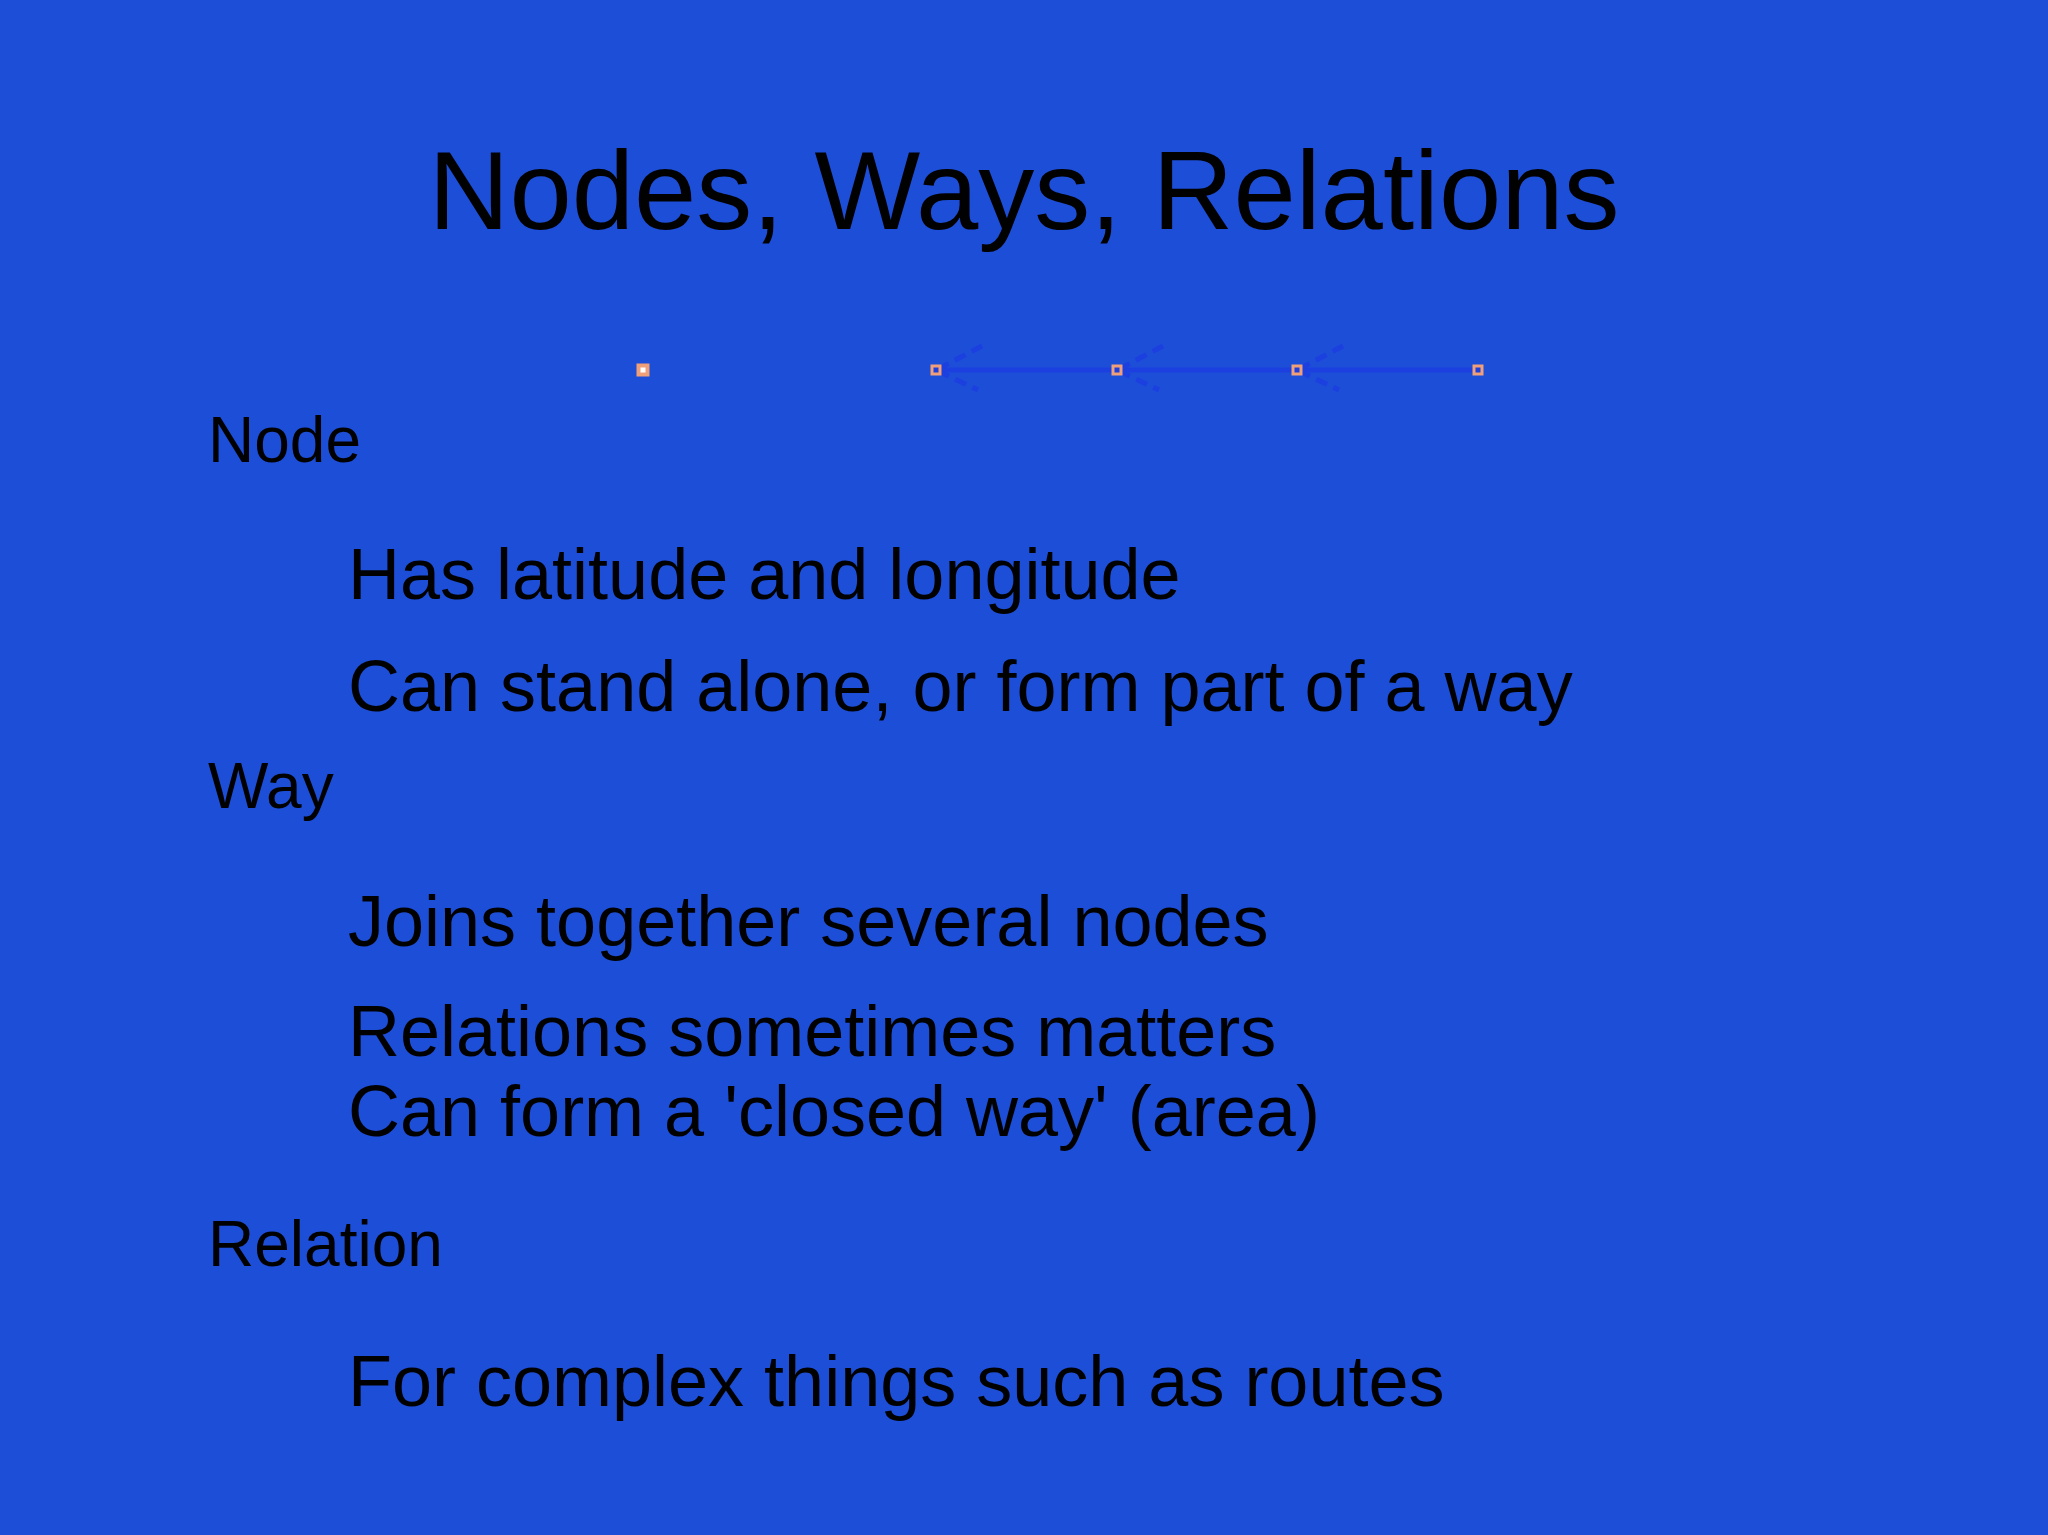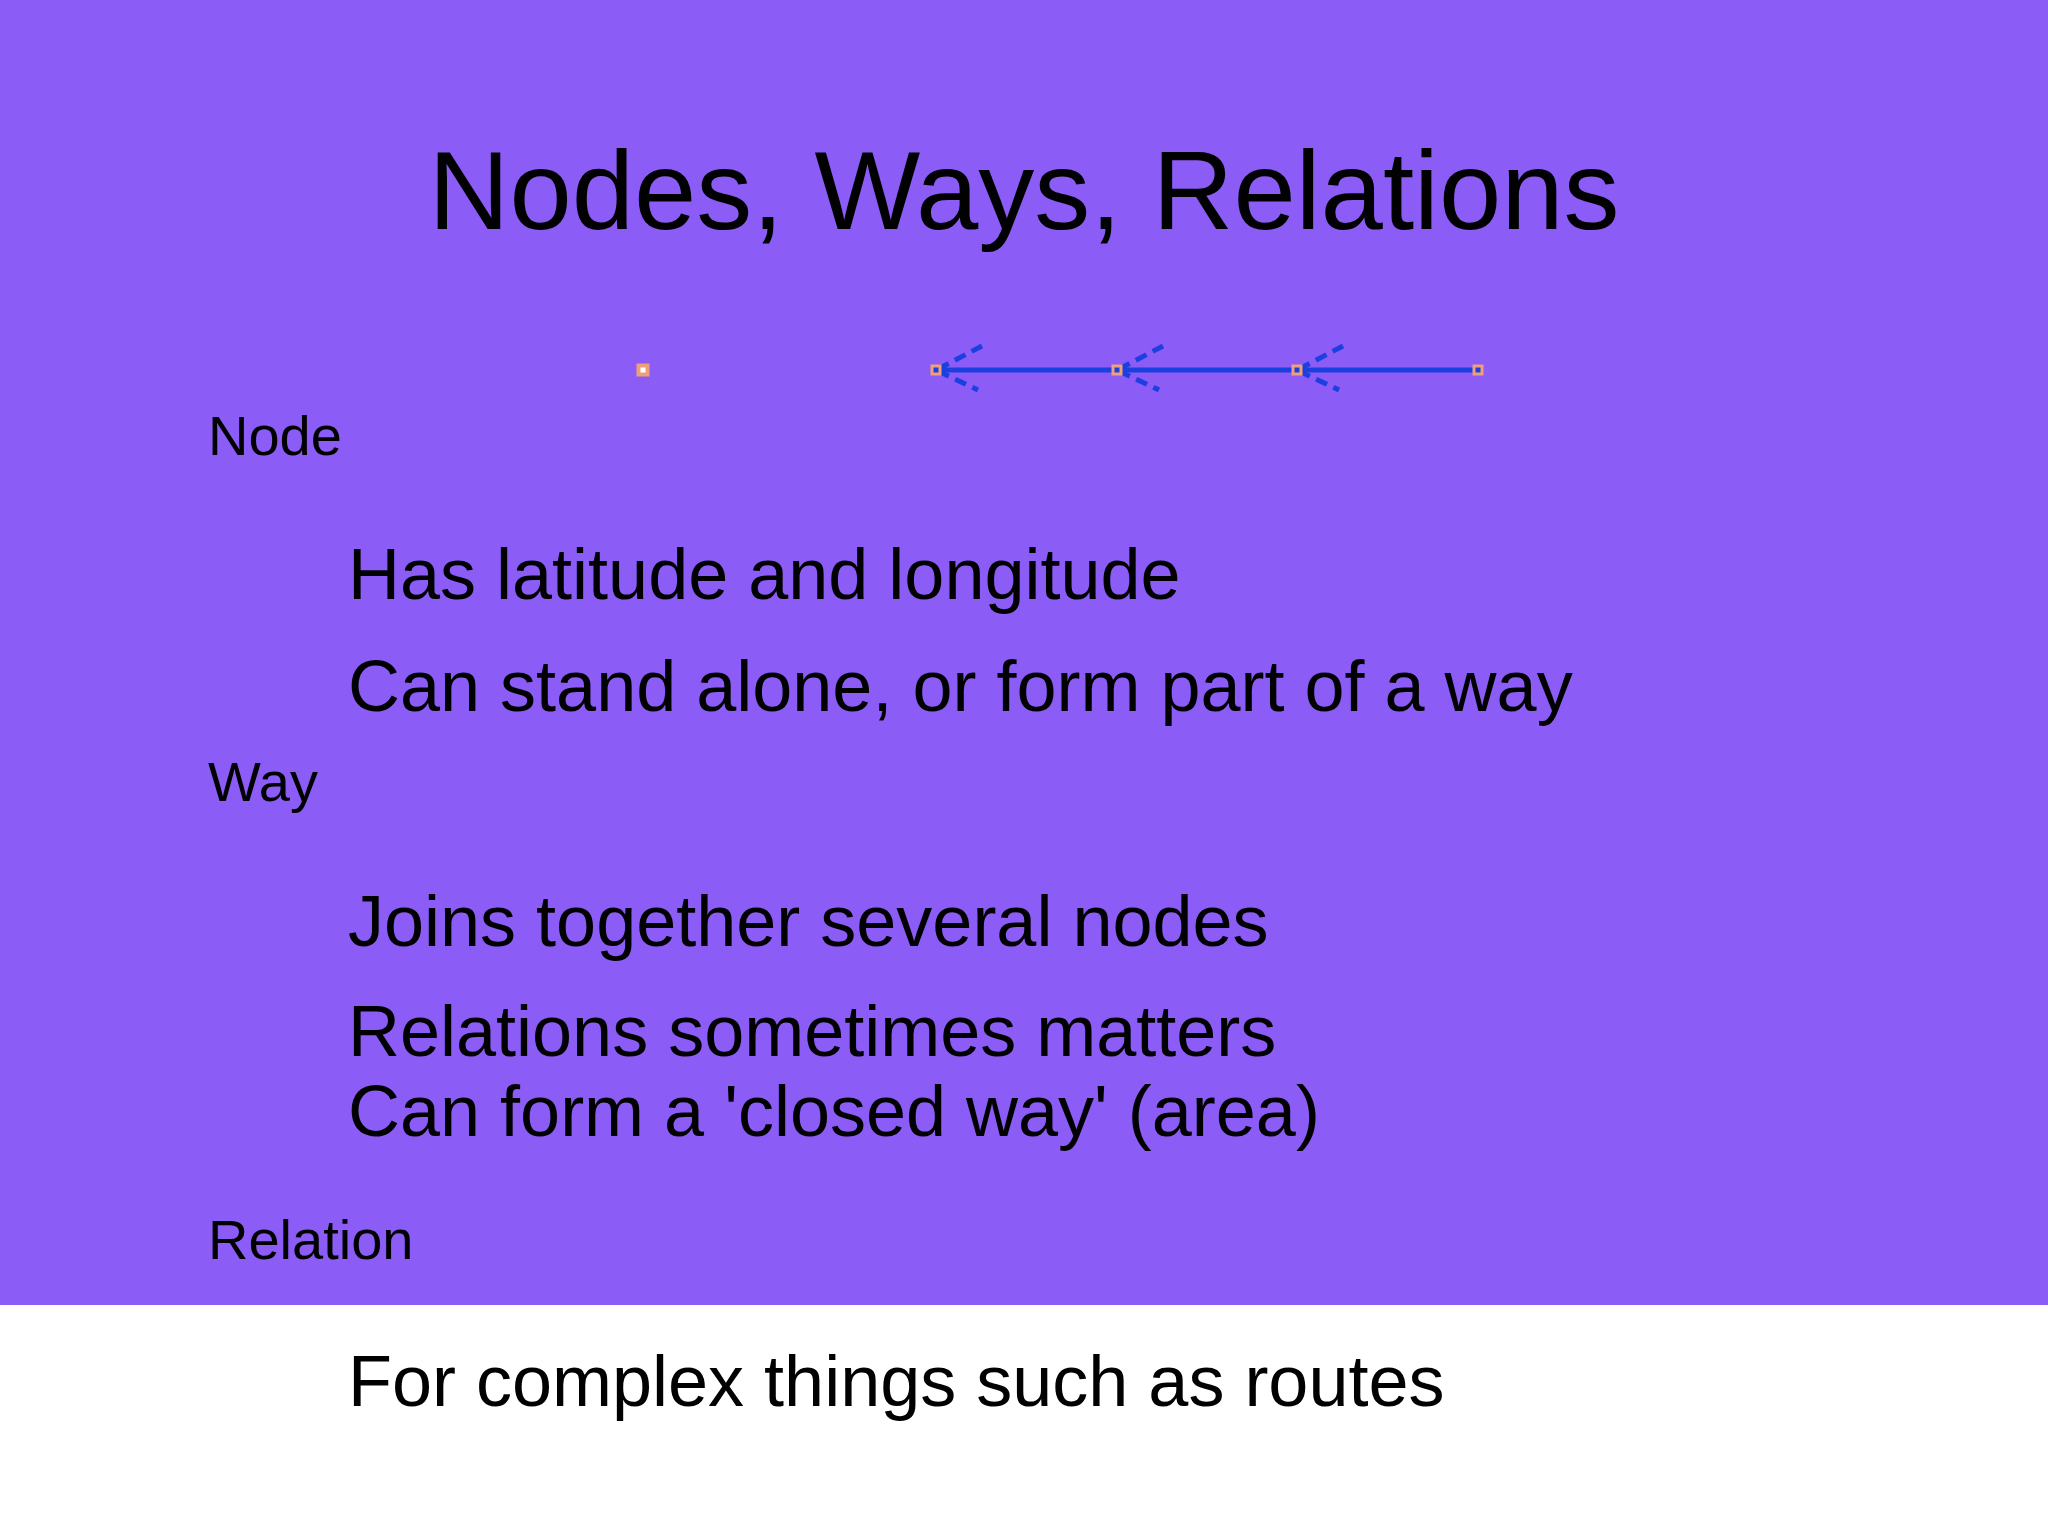--- a/index.html
+++ b/index.html
@@ -4,40 +4,40 @@
 <style>
   html, body { margin: 0; padding: 0; }
   body {
     width: 2048px; height: 1535px;
     background: #ffffff;
     font-family: "Liberation Sans", sans-serif;
     overflow: hidden;
   }
   .slide {
     position: relative;
-    width: 2048px; height: 1305px;
-    background: #8b5cf6;
+    width: 2048px; height: 1535px;
+    background: #1d4ed8;
     color: #000;
   }
   .title {
     position: absolute;
     left: 0; top: 135px;
     width: 2048px;
     margin: 0;
     text-align: center;
     font-size: 112px;
     font-weight: 400;
     line-height: 1;
     letter-spacing: 0px;
     color: #010101;
   }
   .heading {
     position: absolute;
     left: 208px;
-    font-size: 56px;
+    font-size: 64px;
     line-height: 1;
     color: #010101;
     white-space: nowrap;
   }
   .bullet {
     position: absolute;
     left: 306px;
     font-size: 72px;
     line-height: 1;
     color: #010101;

